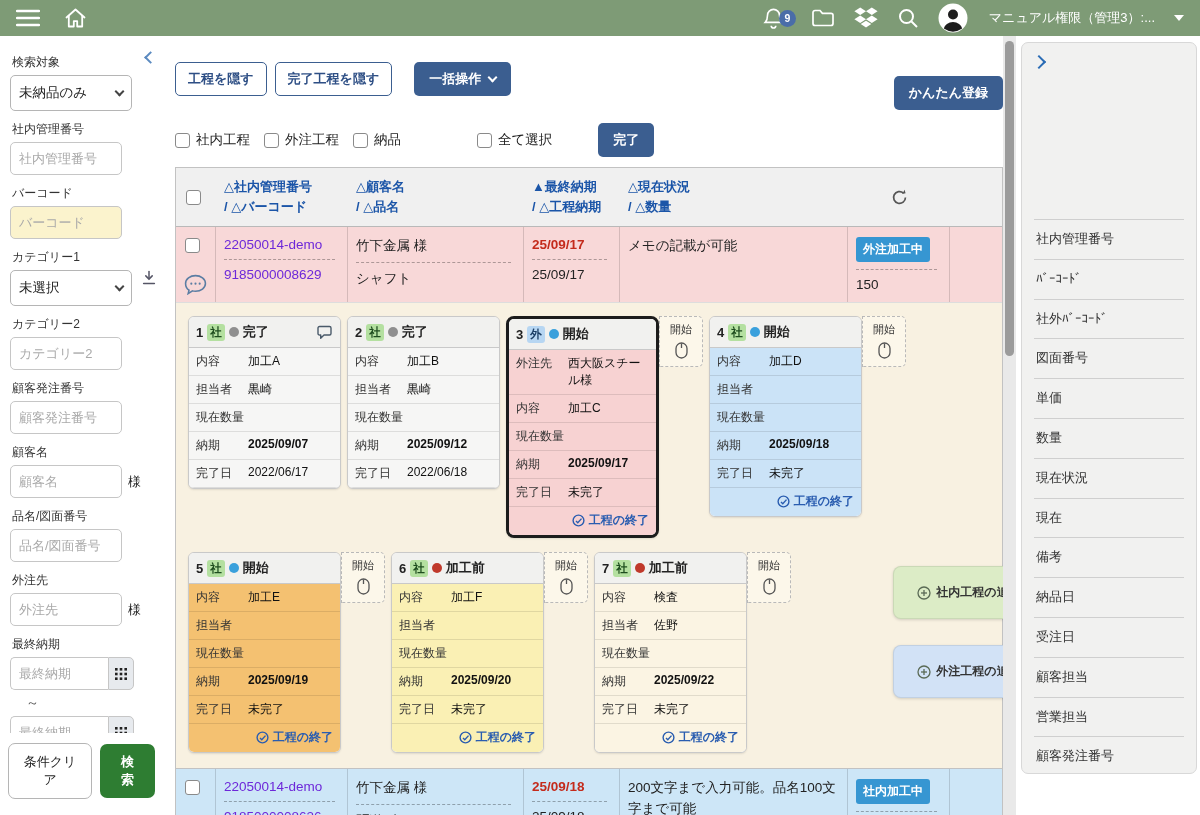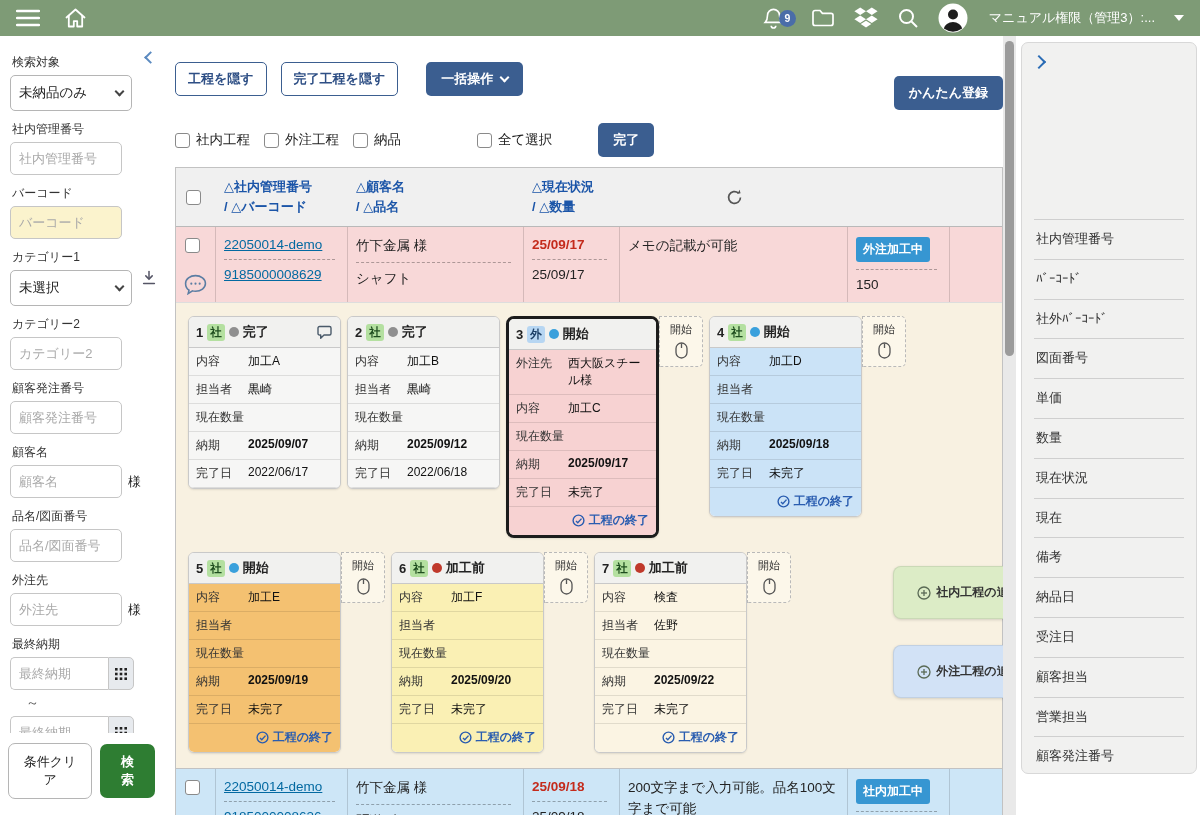--- a/index.html
+++ b/index.html
@@ -42,21 +42,21 @@
   .dico { width:26px; background:#e7eaee; border:1px solid #c6c6c6; border-radius:0 5px 5px 0;
     display:flex; align-items:center; justify-content:center; cursor:pointer; }
   .tilde { margin:4px 0 4px 16px; color:#555; font-size:13px; }
   .sb-bottom { position:absolute; bottom:0; left:0; width:163px; background:#fff;
     padding:10px 8px 16px; display:flex; gap:8px; align-items:center; }
   .btn-clear { border:1px solid #b5b5b5; background:#fff; border-radius:7px; padding:9px 12px; font-size:13px; color:#222; cursor:pointer; }
   .btn-search { background:#2e7d32; color:#fff; border:none; border-radius:7px; padding:9px 16px; font-size:13px; font-weight:bold; cursor:pointer; }
 
   
   .main { flex:1; padding:0 0 0 12px; position:relative; overflow:hidden; }
-  .toolbar { display:flex; align-items:center; gap:14px; margin-top:12px; width:828px; }
+  .toolbar { display:flex; align-items:center; gap:8px; margin-top:12px; width:828px; }
   .btn-o { border:1.5px solid #3b5e90; color:#2e4f85; background:#fff; border-radius:5px;
     padding:7px 12px; font-size:13px; font-weight:bold; cursor:pointer; }
   .btn-s { background:#3b5e90; color:#fff; border:none; border-radius:5px; padding:8px 15px;
     font-size:13px; font-weight:bold; display:inline-flex; align-items:center; gap:8px; cursor:pointer; }
   .quick { margin-left:auto;margin-top:28px; }
   .filterrow { display:flex; align-items:center; margin:13px 0 10px; width:828px; font-size:13.5px; color:#222; }
   .fitem { display:flex; align-items:center; margin-right:14px; cursor:pointer; }
   .cbx { width:15px; height:15px; border:1.5px solid #8a8a8a; border-radius:3px; background:#fff; display:inline-block; margin-right:6px; }
   .selall { margin-left:62px; }
   .btn-done { margin-left:32px; }
@@ -71,21 +71,21 @@
   .th-ref { display:flex; align-items:center; justify-content:center; }
   .orow { font-size:13.5px; }
   .orow.pink { background:#f8d8d8; }
   .orow.blue { background:#cde6f7; border-top:1px solid #c2c2c2; }
   .ocell { padding:7px 8px; border-right:1px solid rgba(0,0,0,.14); }
   .ocell:last-child { border-right:none; }
   .c-check { display:flex; flex-direction:column; align-items:center; justify-content:space-between; padding:11px 0 7px; }
   .l1 { padding:3px 0 7px; }
   .divd { border-top:1px dashed rgba(0,0,0,.3); margin-right:4px; }
   .l2 { padding:7px 0 3px; }
-  .link { color:#0369a1; cursor:pointer;text-decoration:underline; }
+  .link { color:#6d28d9; cursor:pointer; }
   .redtx { color:#c42b1c; font-weight:bold; }
   .badge { display:inline-block; background:#3696d2; color:#fff; font-size:12px; font-weight:bold; padding:4px 7px; border-radius:3px; }
   .knowhow { line-height:1.5; padding-top:9px; }
 
   
   .csection { background:#f8f1e1; border-top:1px solid #ddd; padding:13px 0 1px 12px; }
   .crow { display:flex; align-items:flex-start; margin-bottom:14px; }
   .cgroup { display:flex; align-items:flex-start; margin-right:6px; }
   .pcard { width:153px; border:1px solid #c9c9c9; border-radius:6px; background:#fff; font-size:12px;
     box-shadow:0 1px 2px rgba(0,0,0,.1); overflow:hidden; cursor:pointer; }
@@ -341,20 +341,24 @@
           </div>
         <div class="th">
             <div class="ln">△社内管理番号</div>
             <div class="ln">/ △バーコード</div>
           </div>
         <div class="th">
             <div class="ln">△顧客名</div>
             <div class="ln">/ △品名</div>
           </div>
         <div class="th">
+            <div class="ln">▲最終納期</div>
+            <div class="ln">/ △工程納期</div>
+          </div>
+        <div class="th">
             <div class="ln">△現在状況</div>
             <div class="ln">/ △数量</div>
           </div>
         <div class="th th-ref">
             <span class="icon">
               <svg width="17" height="17" viewBox="0 0 16 16" fill="none" stroke="#555" stroke-width="1.6">
                 <path d="M13.6 8 a5.6 5.6 0 1 1-1.9-4.2"></path>
                 <path d="M12.8 0.8 l.9 3.1-3.1.8" fill="#555" stroke="none"></path>
               </svg>
             </span>

